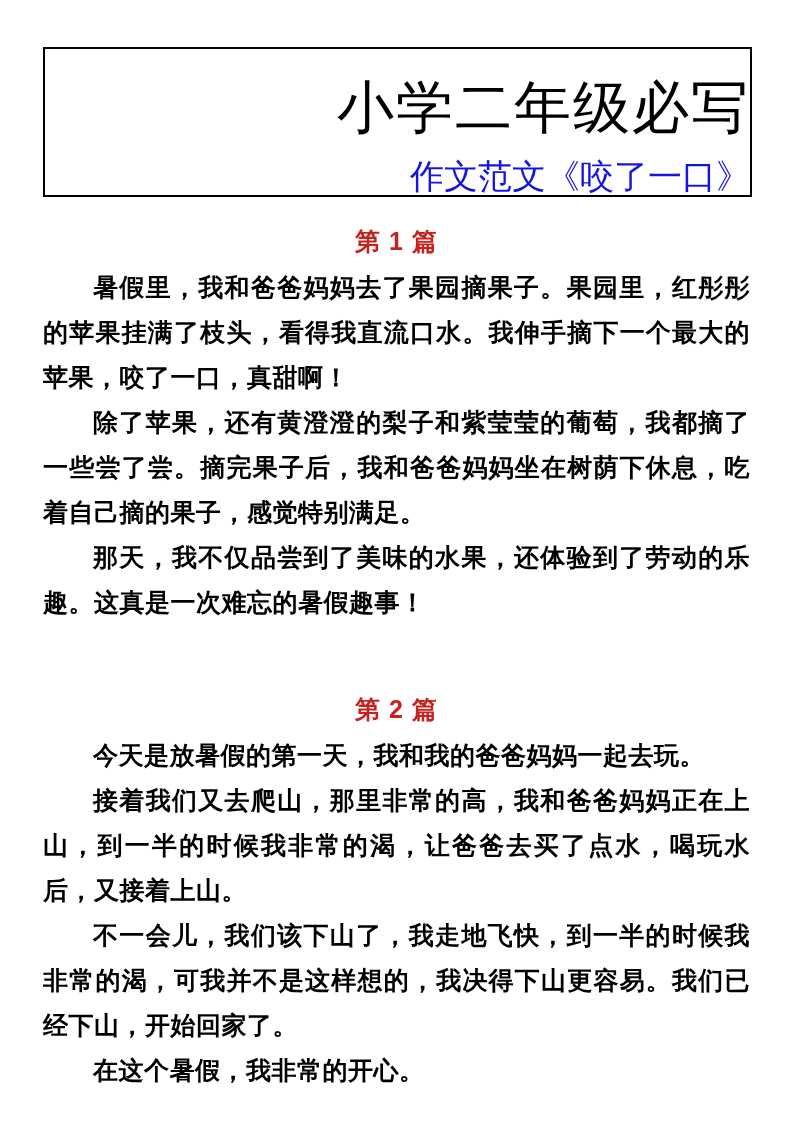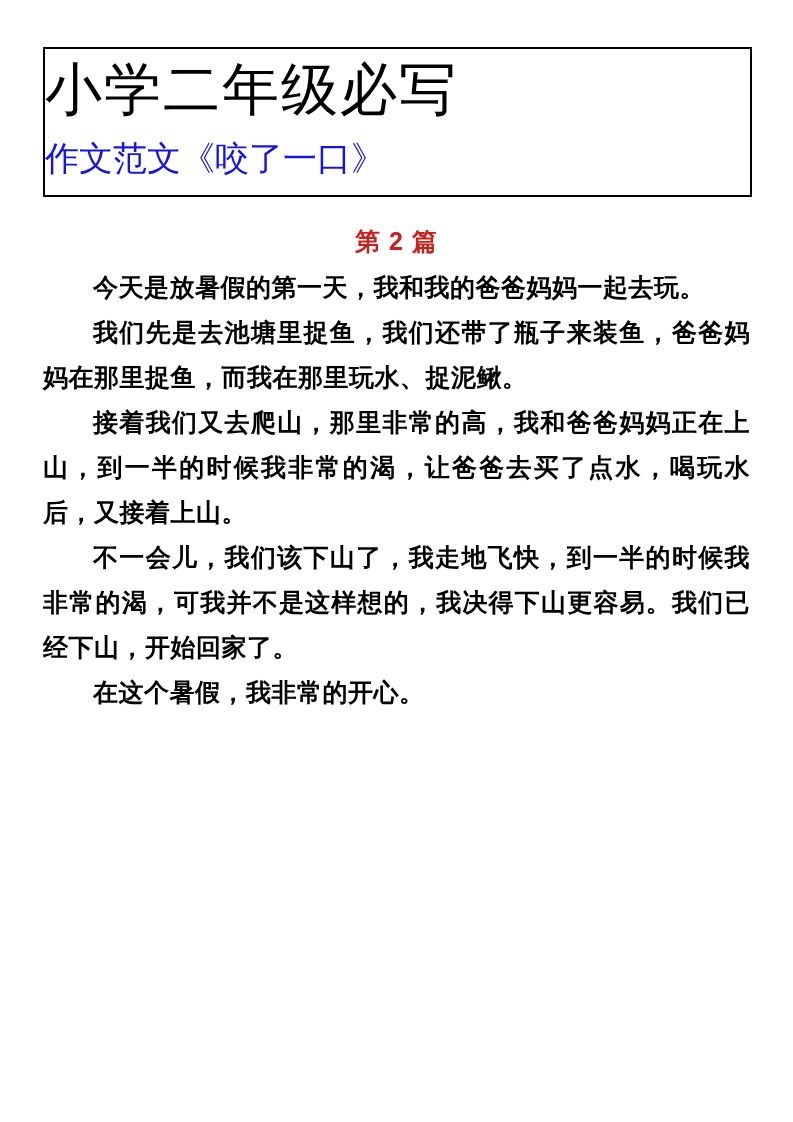--- a/index.html
+++ b/index.html
@@ -20,22 +20,22 @@
     height:1122px;
     margin:0 auto;
     background:var(--paper);
     overflow:hidden;
   }
   
   .header-box{
     margin:47px 41px 0 43px;
     height:150px;
     border:2px solid #000000;
-    text-align:left;
-    padding-top:5px;
+    text-align:right;
+    padding-top:23px;
   }
   .doc-title{
     font-family:"Liberation Serif","DejaVu Serif",serif;
     font-size:57px;
     line-height:72px;
     letter-spacing:2px;
     color:var(--ink);
     white-space:nowrap;
   }
   .doc-subtitle{
@@ -78,24 +78,29 @@
 
 <div class="page">
 
   <div class="header-box">
     <div class="doc-title">小学二年级必写</div>
     <div class="doc-subtitle">作文范文《咬了一口》</div>
   </div>
 
   <div class="content">
 
+    <div class="essay">
+      <div class="essay-heading">第 1 篇</div>
+      <p>暑假里，我和爸爸妈妈去了果园摘果子。果园里，红彤彤的苹果挂满了枝头，看得我直流口水。我伸手摘下一个最大的苹果，咬了一口，真甜啊！</p>
+      <p>除了苹果，还有黄澄澄的梨子和紫莹莹的葡萄，我都摘了一些尝了尝。摘完果子后，我和爸爸妈妈坐在树荫下休息，吃着自己摘的果子，感觉特别满足。</p>
+      <p>那天，我不仅品尝到了美味的水果，还体验到了劳动的乐趣。这真是一次难忘的暑假趣事！</p>
+    </div>
 
     <div class="essay">
       <div class="essay-heading">第 2 篇</div>
       <p>今天是放暑假的第一天，我和我的爸爸妈妈一起去玩。</p>
-      <p>我们先是去池塘里捉鱼，我们还带了瓶子来装鱼，爸爸妈妈在那里捉鱼，而我在那里玩水、捉泥鳅。</p>
       <p>接着我们又去爬山，那里非常的高，我和爸爸妈妈正在上山，到一半的时候我非常的渴，让爸爸去买了点水，喝玩水后，又接着上山。</p>
       <p>不一会儿，我们该下山了，我走地飞快，到一半的时候我非常的渴，可我并不是这样想的，我决得下山更容易。我们已经下山，开始回家了。</p>
       <p>在这个暑假，我非常的开心。</p>
     </div>
 
   </div>
 </div>
 
 </body></html>

